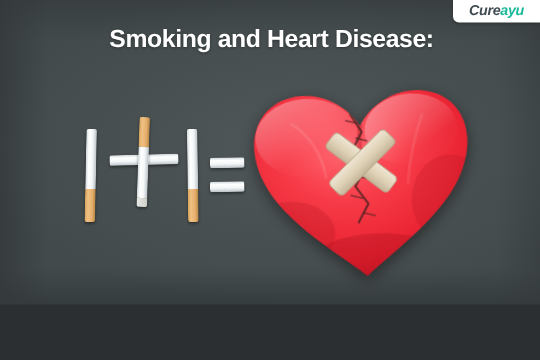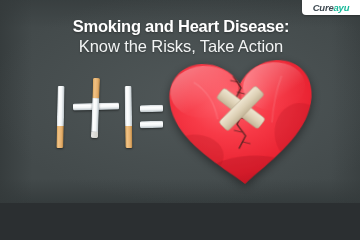--- a/index.html
+++ b/index.html
@@ -186,21 +186,20 @@
 <body>
 
 <div class="banner">
 
   <div class="logo-badge">
     <span class="logo-wordmark"><span class="logo-part-a">Cure</span><span class="logo-part-b">ayu</span></span>
   </div>
 
   <div class="headline">
     <span class="headline-line1">Smoking and Heart Disease:</span>
-    <span class="headline-line2">Know the Risks, Take Action</span>
   </div>
 
   <div class="equation-stage">
 
     <div class="cig vert" id="cig-one">
       <div class="paper"></div>
       <div class="filter"></div>
     </div>
 
     <div class="cig" id="cig-plus-h">

